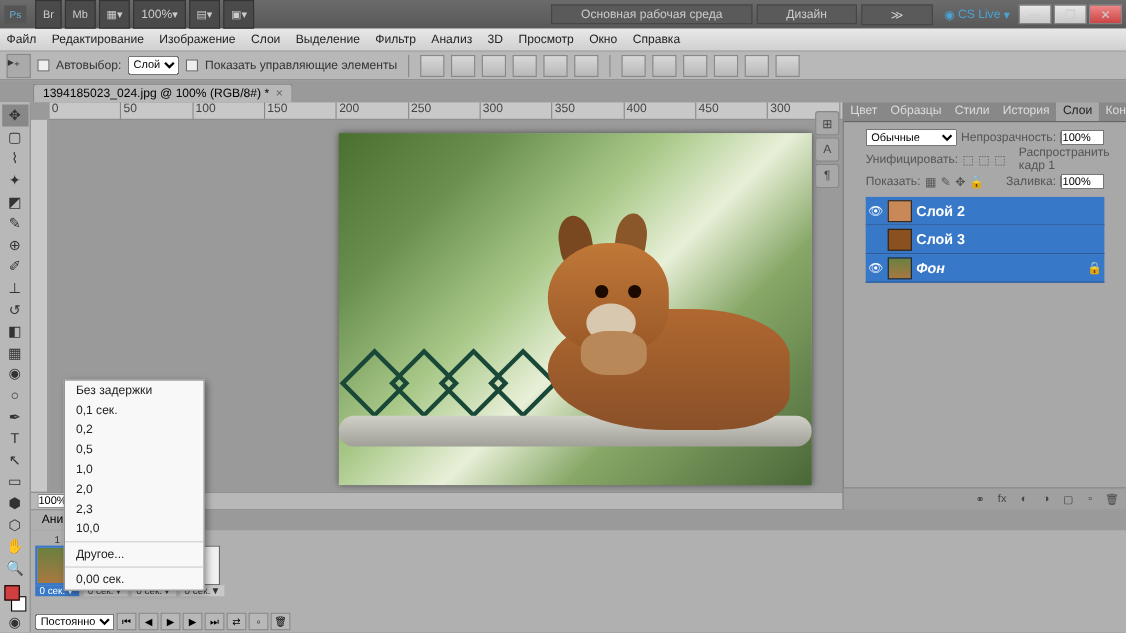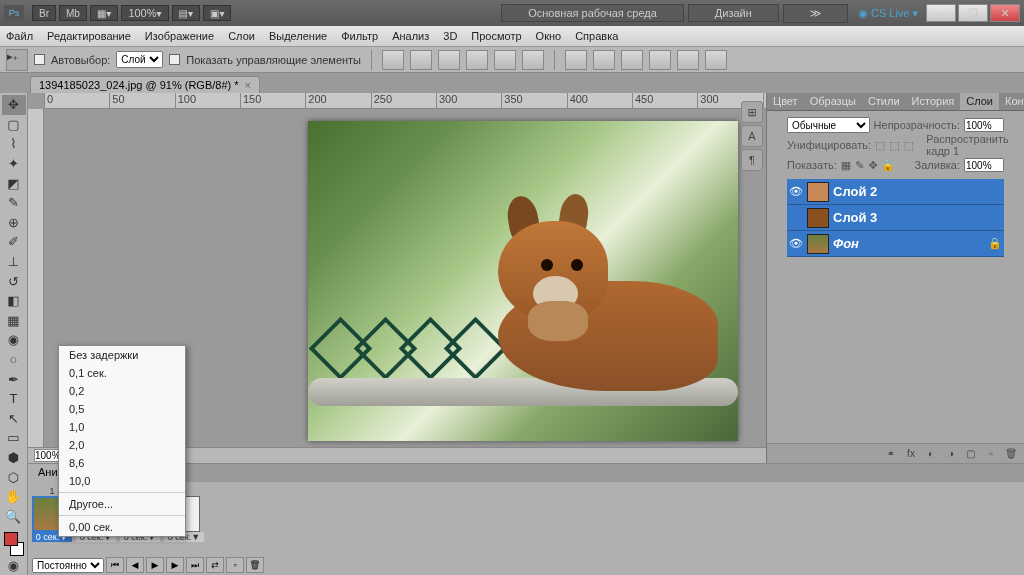--- a/index.html
+++ b/index.html
@@ -1,20 +1,20 @@
 <!DOCTYPE html>
 <html><head>
 <meta charset="utf-8">
 <style>
 * { margin: 0; padding: 0; box-sizing: border-box; font-family: Tahoma, sans-serif; font-size: 11px; }
 body { background: #b8b8b8; width: 1024px; height: 575px; overflow: hidden; position: relative; }
 
 .title-bar { height: 26px; background: linear-gradient(#6b6b6b, #585858); display: flex; align-items: center; padding: 0 4px; color: #ccc; }
 .title-bar .ps-logo { width: 20px; height: 16px; background: #555; margin-right: 8px; display:flex;align-items:center;justify-content:center;font-size:9px;color:#6bb4d8; }
-.title-bar .tbtn { height: 16px; padding: 0 6px; background: #4a4a4a; margin-right: 3px; display: flex; align-items: center; font-size: 10px; border: 1px solid #333; }
+.title-bar .tbtn { height: 26px; padding: 0 6px; background: #4a4a4a; margin-right: 3px; display: flex; align-items: center; font-size: 10px; border: 1px solid #333; }
 .title-bar .spacer { flex: 1; }
 .title-bar .workspace { padding: 2px 26px; background: #5a5a5a; border: 1px solid #444; margin: 0 2px; }
 .title-bar .cslive { color: #4aa3d4; margin: 0 8px; display:flex;align-items:center;gap:3px; }
 .win-btns { display: flex; gap: 2px; }
 .win-btn { width: 30px; height: 18px; background: linear-gradient(#e8e8e8,#c8c8c8); border: 1px solid #888; display:flex;align-items:center;justify-content:center; }
 .win-btn.close { background: linear-gradient(#e88,#c44); }
 
 .menu-bar { height: 21px; background: linear-gradient(#e8e8e8, #d0d0d0); display: flex; align-items: center; padding: 0 6px; gap: 14px; color: #222; border-bottom: 1px solid #999; }
 .menu-bar span { cursor: default; }
 
@@ -152,21 +152,21 @@
   <div class="obtn"></div>
   <div class="obtn"></div>
   <div class="obtn"></div>
   <div class="obtn"></div>
   <div class="obtn"></div>
   <div class="obtn"></div>
 </div>
 
 <div class="doc-tab-bar">
   <div class="doc-tab">
-    <span>1394185023_024.jpg @ 91% (RGB/8#) *</span>
+    <span>1394185023_024.jpg @ 100% (RGB/8#) *</span>
     <span class="x">×</span>
   </div>
 </div>
 
 <div class="main-area">
   <div class="toolbox">
     <div class="tool active">✥</div>
     <div class="tool">▢</div>
     <div class="tool">⌇</div>
     <div class="tool">✦</div>
@@ -280,21 +280,21 @@
       </div>
     </div>
 
     <div class="delay-menu">
       <div>Без задержки</div>
       <div>0,1 сек.</div>
       <div>0,2</div>
       <div>0,5</div>
       <div>1,0</div>
       <div>2,0</div>
-      <div>8,6</div>
+      <div>2,3</div>
       <div>10,0</div>
       <hr>
       <div>Другое...</div>
       <hr>
       <div>0,00 сек.</div>
     </div>
   </div>
 </div>
 
 <div class="right-dock">

